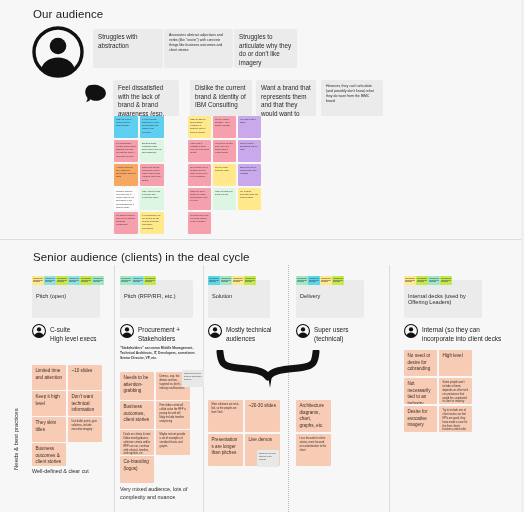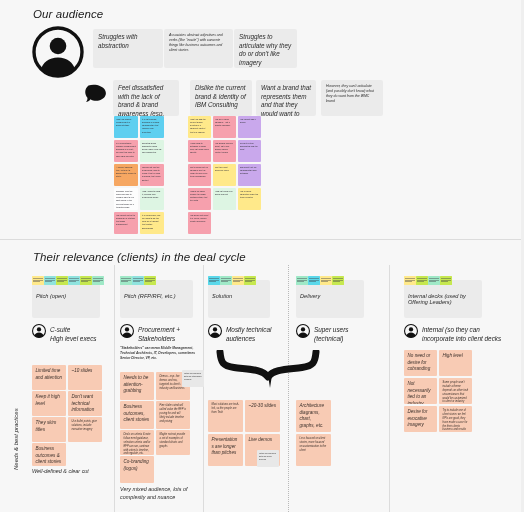--- a/index.html
+++ b/index.html
@@ -2,21 +2,21 @@
 <html><head>
 <meta charset="utf-8">
 <style>
   * { box-sizing: border-box; margin: 0; padding: 0; }
   html, body {
     width: 524px; height: 512px;
     background: #f7f7f7;
     font-family: "Liberation Sans", sans-serif;
     overflow: hidden;
   }
-  .board { position: relative; width: 524px; height: 512px; font-style: italic; }
+  .board { position: relative; width: 524px; height: 512px; }
 
   
   .sec-title {
     position: absolute;
     font-size: 11.5px;
     color: #1a1a1a;
     letter-spacing: 0.1px;
   }
   #our-audience-title { left: 33px; top: 8px; }
   #their-audience-title { left: 33px; top: 251px; }
@@ -204,21 +204,21 @@
       <div class="sticky" style="left: 213px; top: 164px; width: 23px; height: 22px; background: rgb(255, 233, 138);">Not they want premium years</div>
       <div class="sticky" style="left: 238px; top: 164px; width: 23px; height: 22px; background: rgb(201, 168, 236);">Brand not that we consideration and establish</div>
       <div class="sticky" style="left: 188px; top: 188px; width: 23px; height: 22px; background: rgb(246, 160, 173);">Where we need means the whole customization; that to a note</div>
       <div class="sticky" style="left: 213px; top: 188px; width: 23px; height: 22px; background: rgb(221, 245, 227);">Who not always as being relevant</div>
       <div class="sticky" style="left: 238px; top: 188px; width: 23px; height: 22px; background: rgb(255, 233, 138);">We a caring consulting more the team is partial</div>
       <div class="sticky" style="left: 188px; top: 212px; width: 23px; height: 22px; background: rgb(246, 160, 173);">We dream not great it is visual; always create relevance</div>
     </div>
 
   <div class="hrule" id="divider-top"></div>
 
-  <div class="sec-title" id="their-audience-title">Their relevance (clients) in the deal cycle</div>
+  <div class="sec-title" id="their-audience-title">Senior audience (clients) in the deal cycle</div>
 
   <div class="side-label" style="left:13px; top:470px;">Needs &amp; best practices</div>
 
   <div class="col-sep" style="left:114px; top:265px; height:247px;"></div>
   <div class="col-sep" style="left:203px; top:265px; height:247px;"></div>
   <div class="col-sep dotted" style="left:288px; top:265px; height:247px;"></div>
   <div class="col-sep" style="left:389px; top:265px; height:247px;"></div>
 
   <div id="stages">
       <div class="stage-box" style="left: 32px; top: 280px; width: 68px; height: 38px;"></div>

